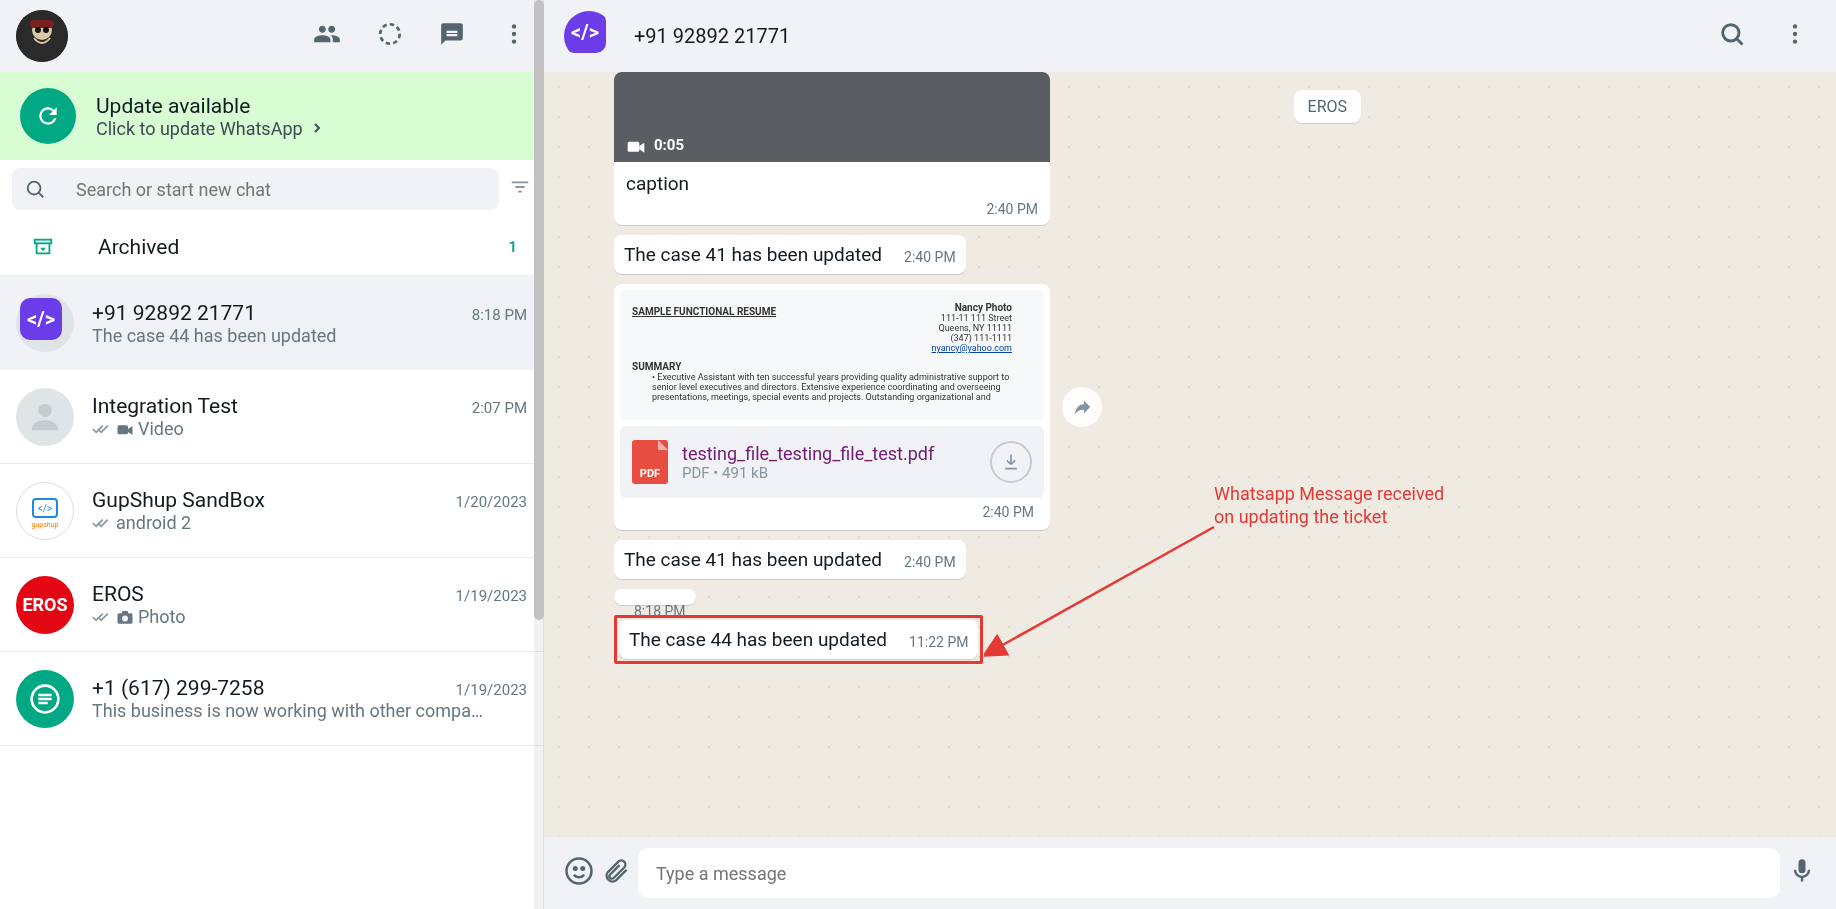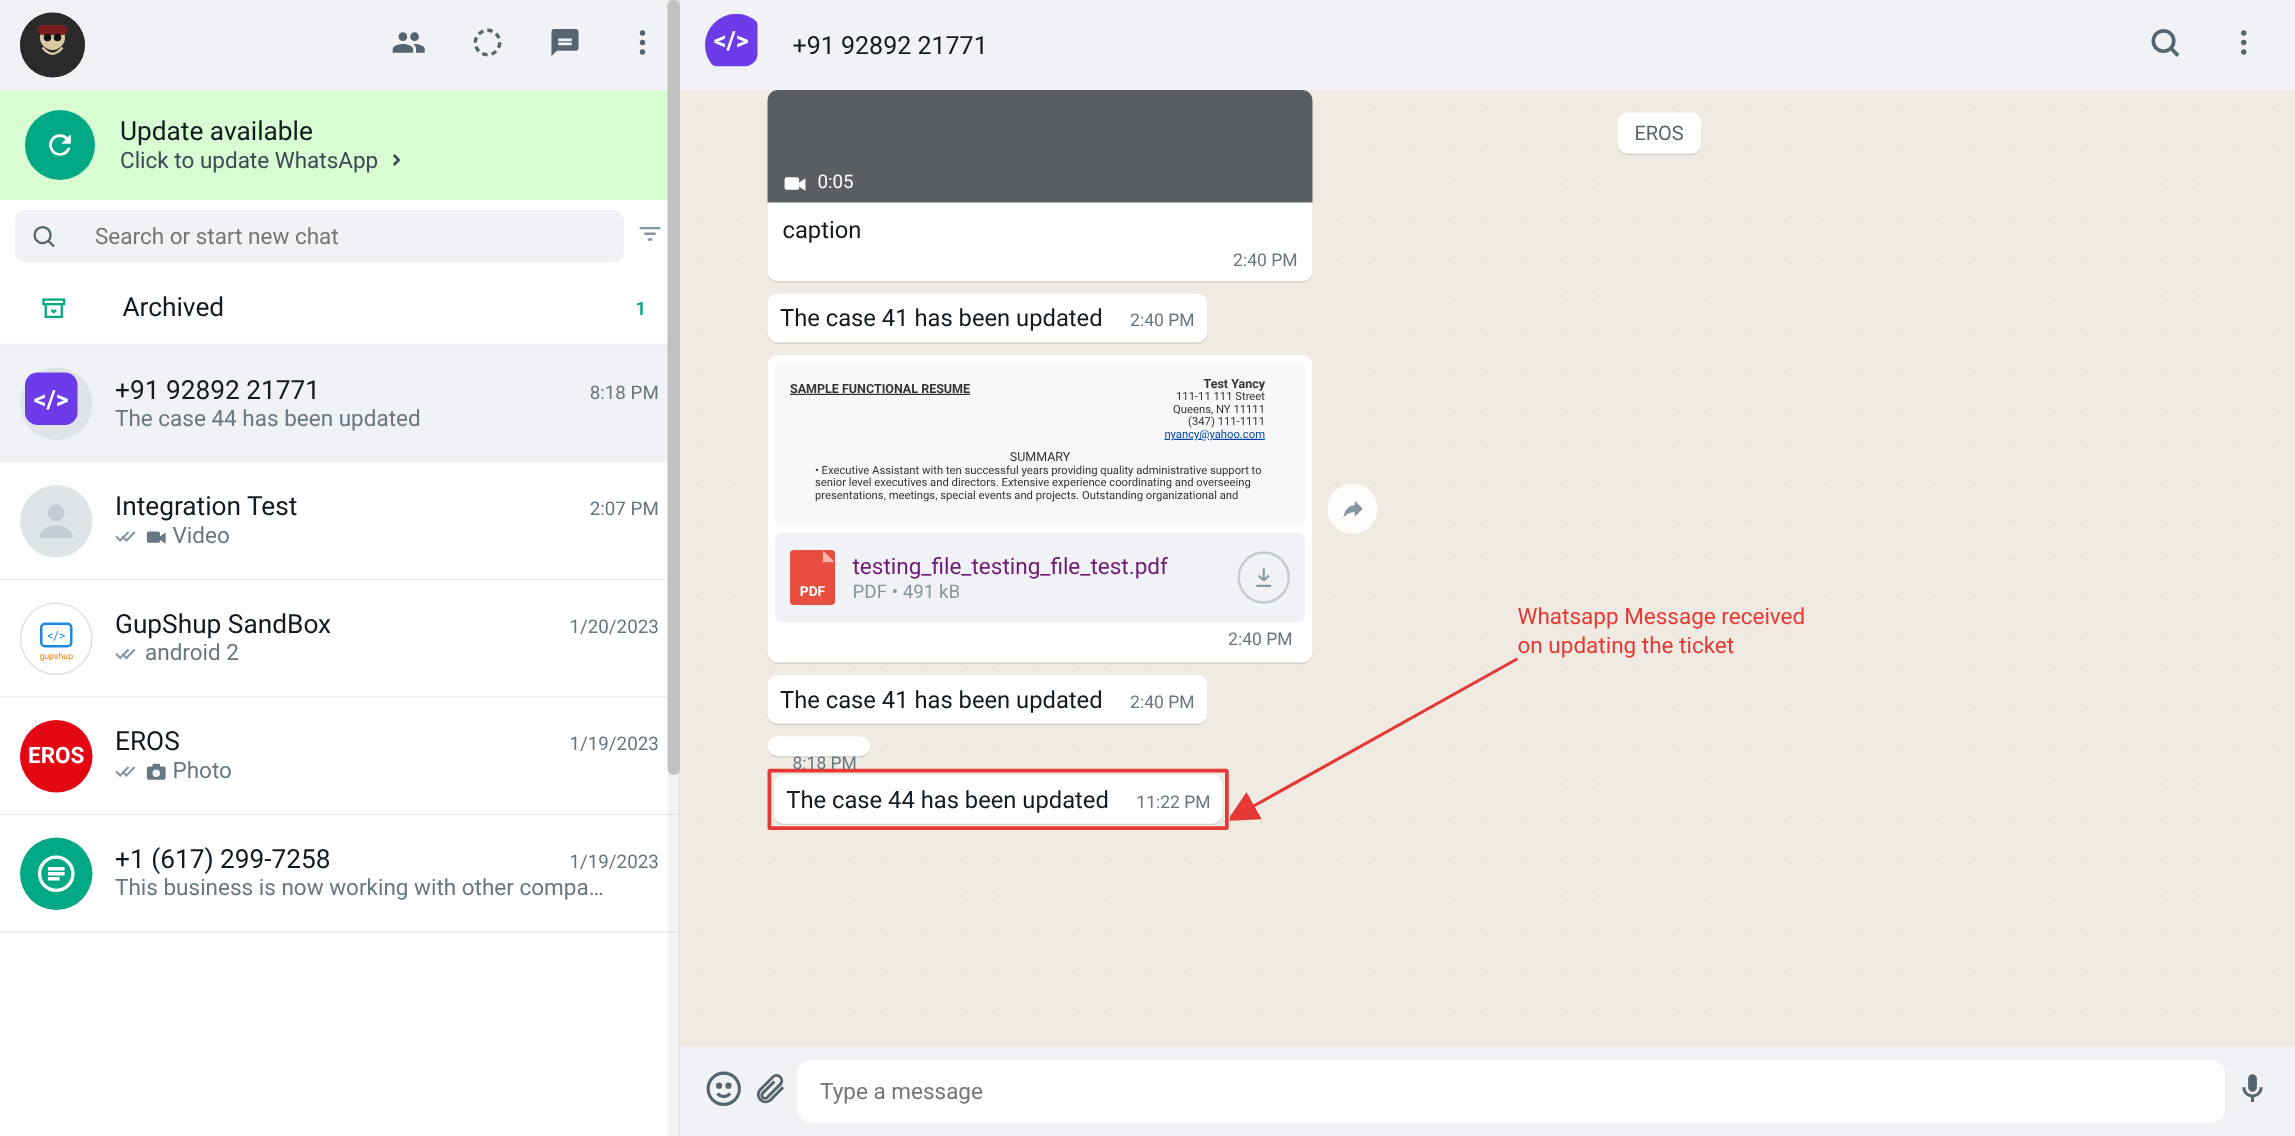--- a/index.html
+++ b/index.html
@@ -49,21 +49,21 @@
 .video-caption { padding: 10px 12px 6px 12px; font-size: 19px; color: #111b21; }
 .video-time { text-align: right; padding: 0 12px 8px 0; font-size: 14px; color: #667781; }
 .msg-text { font-size: 19px; color: #111b21; display: inline; margin-right: 12px; }
 .msg-time { font-size: 14px; color: #667781; float: right; margin-top: 6px; margin-left: 10px; }
 .msg-doc { width: 436px; background: #fff; border-radius: 8px; box-shadow: 0 1px 0.5px rgba(0,0,0,0.13); margin-bottom: 10px; position: relative; padding: 6px; }
 .doc-preview { height: 130px; background: #f7f8fa; border-radius: 6px; margin-bottom: 6px; padding: 12px; font-size: 9px; color: #333; overflow: hidden; position: relative; }
 .doc-prev-title { text-decoration: underline; font-weight: bold; font-size: 10px; }
 .doc-prev-name { text-align: right; font-weight: bold; font-size: 10px; }
 .doc-prev-addr { text-align: right; font-size: 9px; }
 .doc-prev-email { text-align: right; color: #0645ad; text-decoration: underline; font-size: 9px; }
-.doc-prev-summary { font-weight: normal; margin-top: 8px; font-size: 10px; text-align: center; }
+.doc-prev-summary { font-weight: bold; margin-top: 8px; font-size: 10px; }
 .doc-prev-bullet { font-size: 9px; padding-left: 20px; }
 .doc-bar { background: #f0f2f5; border-radius: 6px; padding: 14px 12px; display: flex; align-items: center; gap: 14px; }
 .pdf-icon { width: 36px; height: 44px; background: #e84e40; border-radius: 3px; display: flex; align-items: flex-end; justify-content: center; color: #fff; font-size: 11px; font-weight: bold; padding-bottom: 4px; position: relative; }
 .pdf-icon::before { content: ''; position: absolute; top: 0; right: 0; width: 10px; height: 10px; background: #f7b3ab; clip-path: polygon(0 0, 100% 100%, 0 100%); }
 .doc-info { flex: 1; }
 .doc-name { font-size: 18px; color: #701a75; }
 .doc-meta { font-size: 15px; color: #8696a0; }
 .dl-btn { width: 42px; height: 42px; border-radius: 50%; border: 2px solid #c5ccd1; display: flex; align-items: center; justify-content: center; color: #8696a0; cursor: pointer; }
 .doc-time { text-align: right; padding: 6px 10px 4px 0; font-size: 14px; color: #667781; }
 .share-circle { position: absolute; right: -52px; top: 50%; transform: translateY(-50%); width: 40px; height: 40px; border-radius: 50%; background: rgba(255,255,255,0.9); display: flex; align-items: center; justify-content: center; color: #8696a0; cursor: pointer; }
@@ -293,37 +293,37 @@
     <div class="chat-bg">
       <div class="messages">
         <div class="today-chip" style="left:auto;transform:none;position:absolute;top:18px;right:475px;">EROS</div>
 
         <div class="msg-video" style="margin-top:-10px;">
           <div class="video-thumb">
             <svg width="20" height="16" viewBox="0 0 24 18" fill="#fff">
                 <rect x="2" y="4" width="14" height="12" rx="2"></rect>
                 <path d="M16 9l6-4v12l-6-4z"></path>
               </svg>
-            <span style="font-size:15px;">0:05</span>
+            <span style="font-size:15px;font-weight:bold;">0:05</span>
           </div>
           <div class="video-caption">caption</div>
           <div class="video-time">2:40 PM</div>
         </div>
 
         <div class="msg-in">
           <span class="msg-text">The case 41 has been updated</span>
           <span class="msg-time">2:40 PM</span>
         </div>
 
         <div class="msg-doc">
           <div class="doc-preview">
             <div style="display:flex;">
               <div style="width:55%;padding-top:4px;"><span class="doc-prev-title">SAMPLE FUNCTIONAL RESUME</span></div>
               <div style="width:40%;">
-                <div class="doc-prev-name">Test Yancy</div>
+                <div class="doc-prev-name">Nancy Photo</div>
                 <div class="doc-prev-addr">111-11 111 Street</div>
                 <div class="doc-prev-addr">Queens, NY 11111</div>
                 <div class="doc-prev-addr">(347) 111-1111</div>
                 <div class="doc-prev-email">nyancy@yahoo.com</div>
               </div>
             </div>
             <div class="doc-prev-summary">SUMMARY</div>
             <div class="doc-prev-bullet">• <span>Executive Assistant with ten successful years providing quality administrative support to senior level executives and directors. Extensive experience coordinating and overseeing presentations, meetings, special events and projects. Outstanding organizational and</span></div>
           </div>
           <div class="doc-bar">

